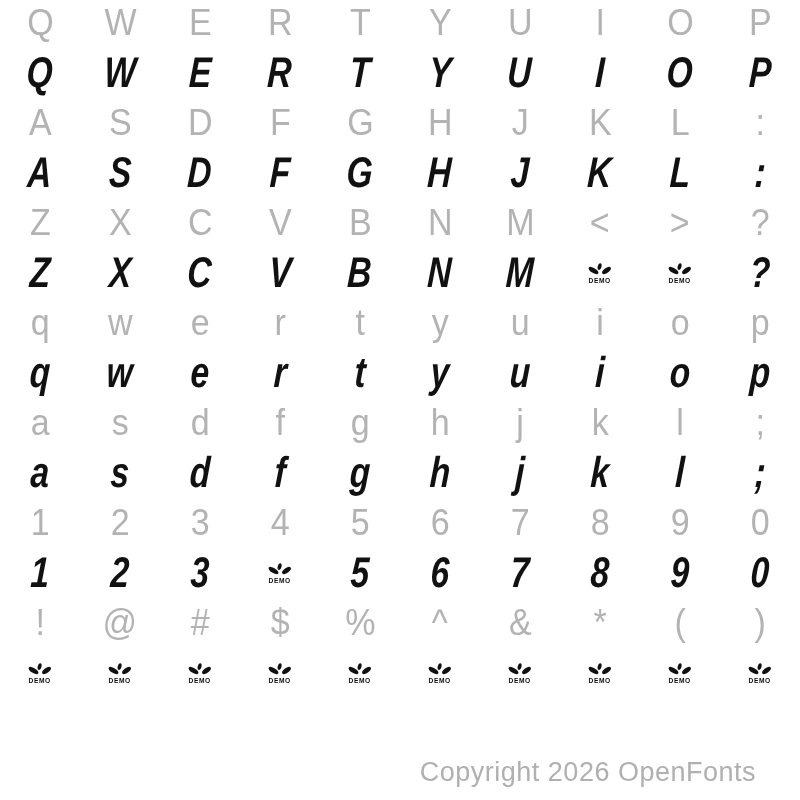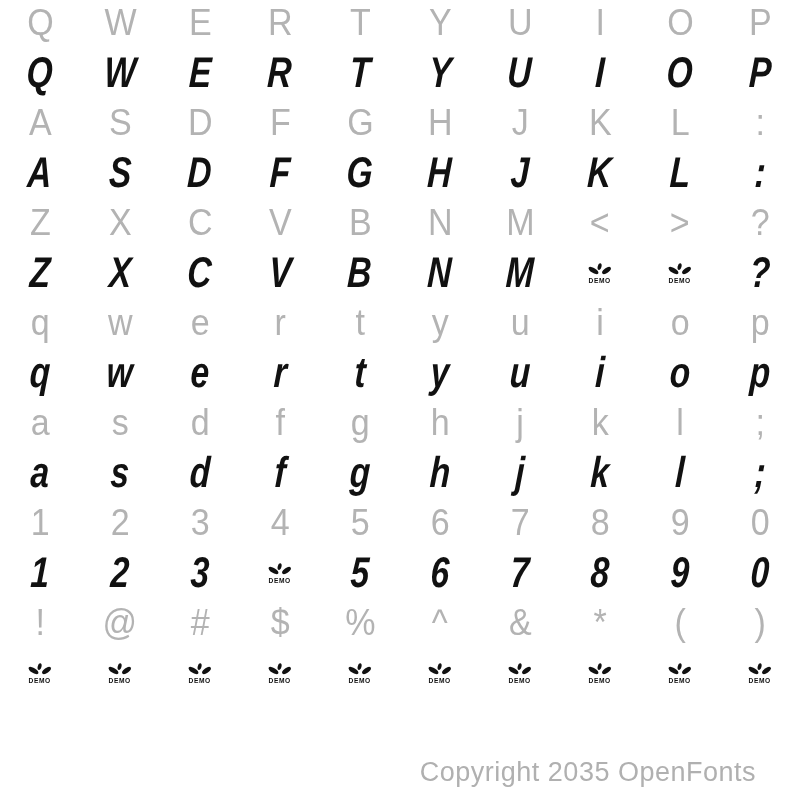--- a/index.html
+++ b/index.html
@@ -619,13 +619,13 @@
             <ellipse cx="6.5" cy="8.5" rx="5.6" ry="2.5" transform="rotate(32 6.5 8.5)"></ellipse>
             <ellipse cx="12.6" cy="4.6" rx="1.9" ry="3.4" transform="rotate(14 12.6 4.6)"></ellipse>
             <ellipse cx="19.5" cy="8.5" rx="5.1" ry="2.4" transform="rotate(-36 19.5 8.5)"></ellipse>
           </g>
         </svg>
         <div class="demo-label">DEMO</div>
       </div>
     </div>
   </div>
 
-<div class="footer-copyright">Copyright 2035 OpenFonts</div>
+<div class="footer-copyright">Copyright 2026 OpenFonts</div>
 
 </body></html>

